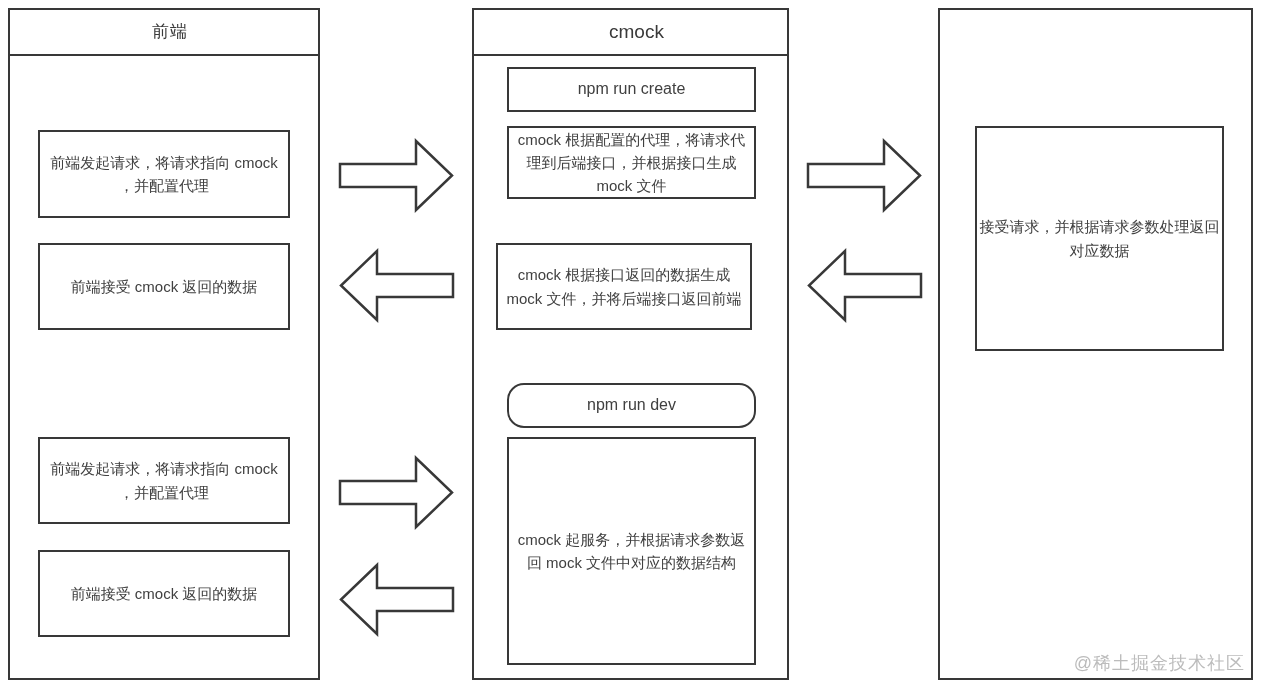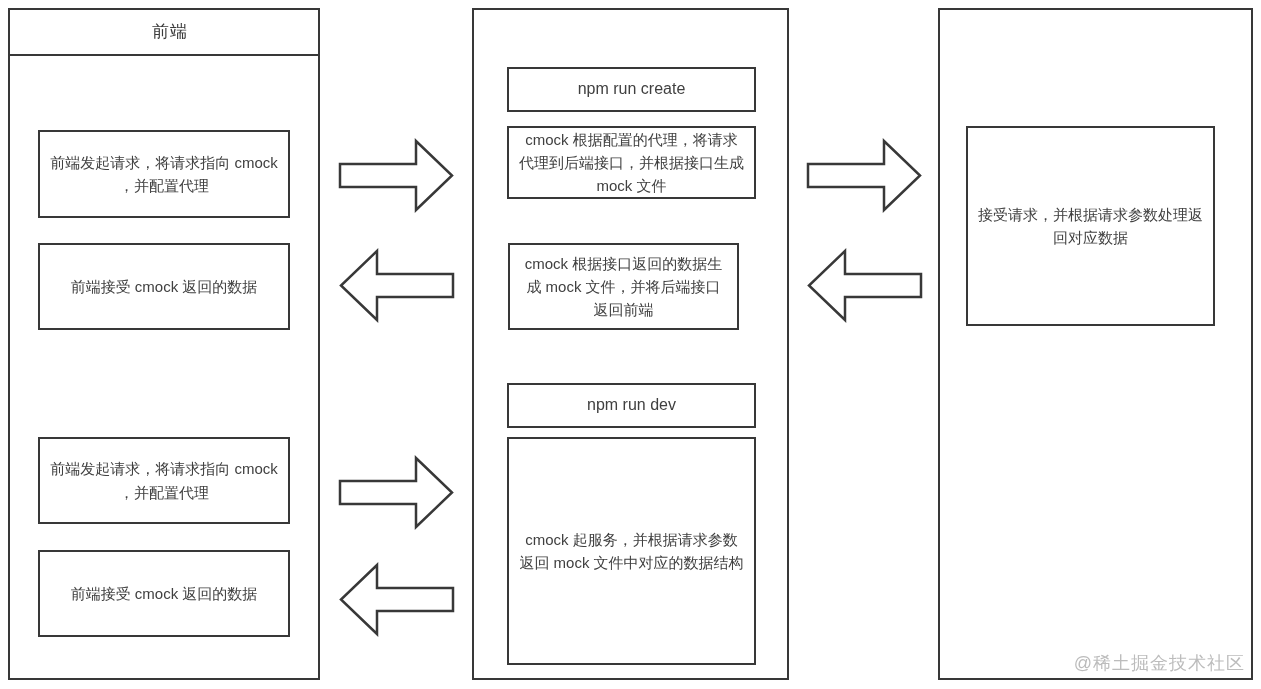--- a/index.html
+++ b/index.html
@@ -44,21 +44,21 @@
     position: absolute;
     border: 2.5px solid #383838;
     background: #ffffff;
     display: flex;
     align-items: center;
     justify-content: center;
     text-align: center;
     font-size: 15px;
     line-height: 1.55;
     color: #404040;
-    padding: 4px 10px;
+    padding: 4px 2px;
     box-sizing: border-box;
   }
   .step-box.cmd { font-size: 16px; }
   .arrow {
     position: absolute;
     width: 117px;
     height: 75px;
   }
   .arrow svg { display: block; width: 100%; height: 100%; }
   .watermark {
@@ -77,29 +77,30 @@
 
   <div class="column col-frontend">
     <div class="col-title">前端</div>
     <div class="step-box" style="left:28px; top:120px; width:252px; height:88px;">前端发起请求，将请求指向 cmock ，并配置代理</div>
     <div class="step-box" style="left:28px; top:233px; width:252px; height:87px;">前端接受 cmock 返回的数据</div>
     <div class="step-box" style="left:28px; top:427px; width:252px; height:87px;">前端发起请求，将请求指向 cmock ，并配置代理</div>
     <div class="step-box" style="left:28px; top:540px; width:252px; height:87px;">前端接受 cmock 返回的数据</div>
   </div>
 
   <div class="column col-cmock">
+    <div class="col-title latin">cmock</div>
     <div class="step-box cmd" style="left:33px; top:57px; width:249px; height:45px;">npm run create</div>
     <div class="step-box" style="left:33px; top:116px; width:249px; height:73px;">cmock 根据配置的代理，将请求代理到后端接口，并根据接口生成 mock 文件</div>
-    <div class="step-box" style="left:34px; top:233px; width:231px; height:87px;">cmock 根据接口返回的数据生成 mock 文件，并将后端接口返回前端</div>
-    <div class="step-box cmd" style="left:33px; top:373px; width:249px; height:45px;">npm run dev</div>
+    <div class="step-box" style="left:22px; top:233px; width:256px; height:87px;">cmock 根据接口返回的数据生成 mock 文件，并将后端接口返回前端</div>
+    <div class="step-box cmd" style="left:33px; top:373px; width:249px; height:45px;border-radius:17px;">npm run dev</div>
     <div class="step-box" style="left:33px; top:427px; width:249px; height:228px;">cmock 起服务，并根据请求参数返回 mock 文件中对应的数据结构</div>
   </div>
 
   <div class="column col-backend">
-    <div class="step-box" style="left:26px; top:116px; width:249px; height:200px;">接受请求，并根据请求参数处理返回对应数据</div>
+    <div class="step-box" style="left:35px; top:116px; width:249px; height:225px;">接受请求，并根据请求参数处理返回对应数据</div>
   </div>
 
   <div class="arrow" style="left:338px; top:138px;">
     <svg viewBox="0 0 117 75">
         <polygon points="2,26 78,26 78,3 114,37.5 78,72 78,49 2,49" fill="#ffffff" stroke="#383838" stroke-width="2.5" stroke-linejoin="miter"></polygon>
       </svg>
   </div>
   <div class="arrow" style="left:338px; top:248px;">
     <svg viewBox="0 0 117 75">
         <polygon points="115,26 39,26 39,3 3,37.5 39,72 39,49 115,49" fill="#ffffff" stroke="#383838" stroke-width="2.5" stroke-linejoin="miter"></polygon>

